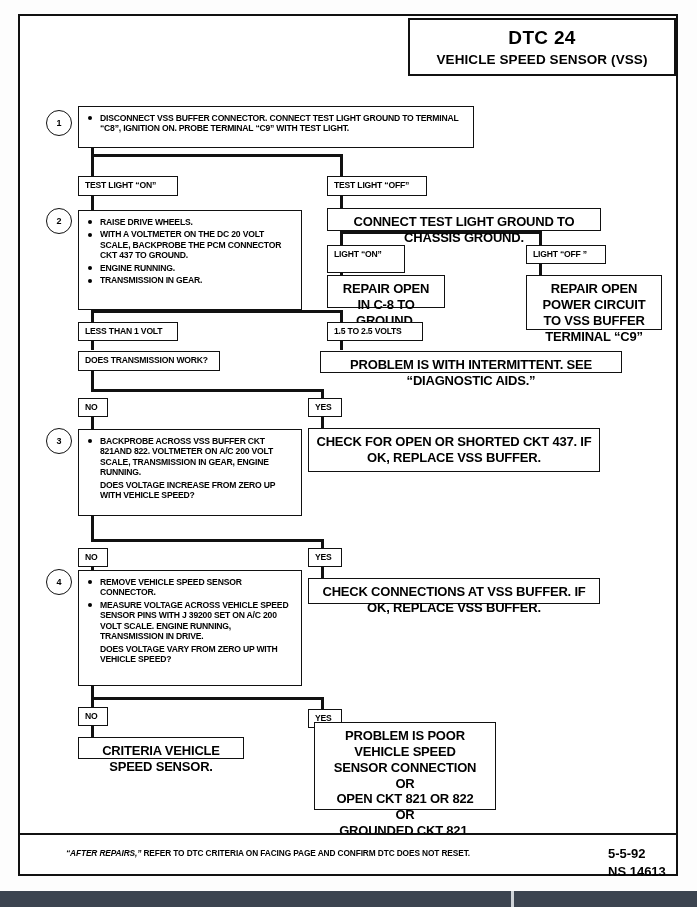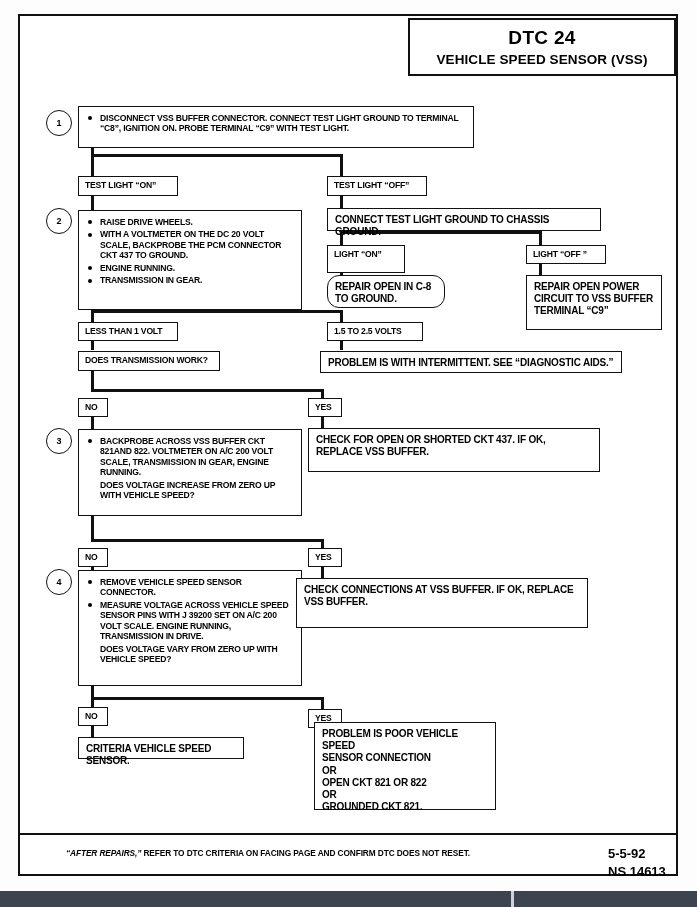--- a/index.html
+++ b/index.html
@@ -41,22 +41,23 @@
     letter-spacing:-0.2px;
     color:#000;
     line-height:1.22;
   }
   .node.small{
     font-size:8.6px;
     padding:3px 6px 3px 6px;
     white-space:nowrap;
   }
   .node.block{
-    font-size:10px;
+    font-size:13px;
     padding:5px 7px 5px 7px;
+    text-align:center;
   }
   .node.bulleted{
     font-size:8.6px;
     padding:6px 8px 6px 8px;
   }
   .node.bulleted ul{
     margin:0;padding:0;list-style:none;
   }
   .node.bulleted li{
     position:relative;
@@ -200,21 +201,21 @@
       <li>ENGINE RUNNING.</li>
       <li>TRANSMISSION IN GEAR.</li>
     </ul>
   </div>
 
   <div class="node block" style="left:327px;top:208px;width:274px;height:23px;">CONNECT TEST LIGHT GROUND TO CHASSIS GROUND.</div>
 
   <div class="node small" style="left:327px;top:245px;width:78px;height:28px;">LIGHT “ON”</div>
   <div class="node small" style="left:526px;top:245px;width:80px;height:19px;">LIGHT “OFF ”</div>
 
-  <div class="node block" style="left:327px;top:275px;width:118px;height:33px;border-radius:12px;">REPAIR OPEN IN C-8 TO GROUND.</div>
+  <div class="node block" style="left:327px;top:275px;width:118px;height:33px;">REPAIR OPEN IN C-8 TO GROUND.</div>
 
   <div class="node block" style="left:526px;top:275px;width:136px;height:55px;">REPAIR OPEN POWER CIRCUIT TO VSS BUFFER TERMINAL “C9”</div>
 
   <div class="node small" style="left:78px;top:322px;width:100px;height:19px;">LESS THAN 1 VOLT</div>
   <div class="node small" style="left:327px;top:322px;width:96px;height:19px;">1.5 TO 2.5 VOLTS</div>
 
   <div class="node small" style="left:78px;top:351px;width:142px;height:20px;">DOES TRANSMISSION WORK?</div>
 
   <div class="node block" style="left:320px;top:351px;width:302px;height:22px;">PROBLEM IS WITH INTERMITTENT. SEE “DIAGNOSTIC AIDS.”</div>
 
@@ -234,21 +235,21 @@
   <div class="node small" style="left:308px;top:548px;width:34px;height:19px;">YES</div>
 
   <div class="node bulleted" style="left:78px;top:570px;width:224px;height:116px;">
     <ul>
       <li>REMOVE VEHICLE SPEED SENSOR CONNECTOR.</li>
       <li>MEASURE VOLTAGE ACROSS VEHICLE SPEED SENSOR PINS WITH J 39200 SET ON A/C 200 VOLT SCALE. ENGINE RUNNING, TRANSMISSION IN DRIVE.</li>
       <li class="nobullet">DOES VOLTAGE VARY FROM ZERO UP WITH VEHICLE SPEED?</li>
     </ul>
   </div>
 
-  <div class="node block" style="left:296px;top:578px;width:292px;height:50px;">CHECK CONNECTIONS AT VSS BUFFER. IF OK, REPLACE VSS BUFFER.</div>
+  <div class="node block" style="left:308px;top:578px;width:292px;height:26px;">CHECK CONNECTIONS AT VSS BUFFER. IF OK, REPLACE VSS BUFFER.</div>
 
   <div class="node small" style="left:78px;top:707px;width:30px;height:19px;">NO</div>
   <div class="node small" style="left:308px;top:709px;width:34px;height:19px;">YES</div>
 
   <div class="node block" style="left:78px;top:737px;width:166px;height:22px;">CRITERIA VEHICLE SPEED SENSOR.</div>
 
   <div class="node block" style="left:314px;top:722px;width:182px;height:88px;">
     <div>PROBLEM IS POOR VEHICLE SPEED</div>
     <div>SENSOR CONNECTION</div>
     <div>OR</div>

